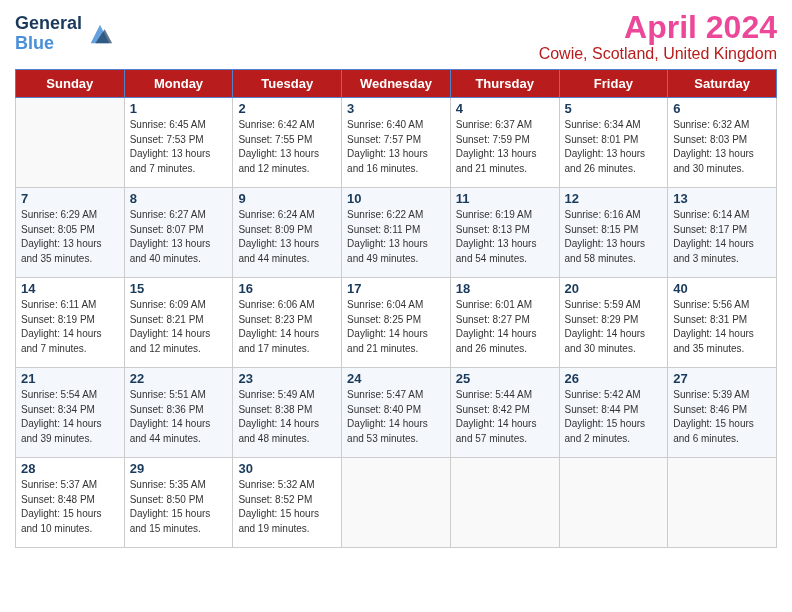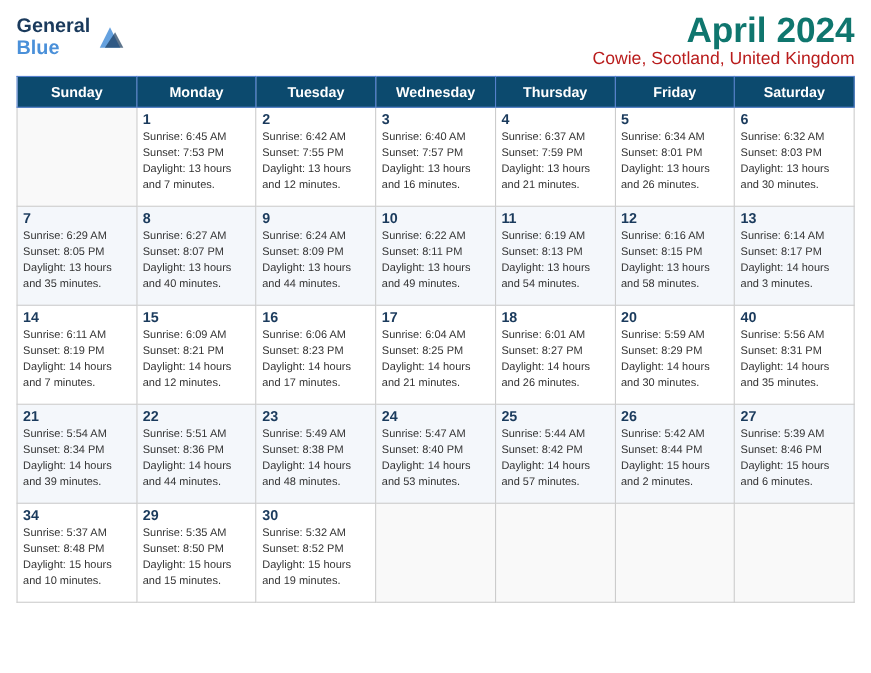--- a/index.html
+++ b/index.html
@@ -35,34 +35,34 @@
       width: 28px;
       height: 28px;
       margin-left: 4px;
     }
     .title-block {
       text-align: right;
     }
     .main-title {
       font-size: 32px;
       font-weight: bold;
-      color: #0f766e;
+      color: #ec4899;
       line-height: 1.1;
     }
     .subtitle {
       font-size: 16px;
       color: #b91c1c;
     }
     table {
       width: 100%;
       border-collapse: collapse;
       table-layout: fixed;
     }
     th {
-      background: #0c4a6e;
+      background: #b91c1c;
       color: #fff;
       font-size: 13px;
       font-weight: bold;
       padding: 6px 4px;
       text-align: center;
       border: 1px solid #5580cc;
       margin-left: 44px;
     }
     td {
       border: 1px solid #ccc;
@@ -161,21 +161,21 @@
       <tr>
         <td><span class="day-num">21</span><span class="day-info">Sunrise: 5:54 AM<br>Sunset: 8:34 PM<br>Daylight: 14 hours and 39 minutes.</span></td>
         <td><span class="day-num">22</span><span class="day-info">Sunrise: 5:51 AM<br>Sunset: 8:36 PM<br>Daylight: 14 hours and 44 minutes.</span></td>
         <td><span class="day-num">23</span><span class="day-info">Sunrise: 5:49 AM<br>Sunset: 8:38 PM<br>Daylight: 14 hours and 48 minutes.</span></td>
         <td><span class="day-num">24</span><span class="day-info">Sunrise: 5:47 AM<br>Sunset: 8:40 PM<br>Daylight: 14 hours and 53 minutes.</span></td>
         <td><span class="day-num">25</span><span class="day-info">Sunrise: 5:44 AM<br>Sunset: 8:42 PM<br>Daylight: 14 hours and 57 minutes.</span></td>
         <td><span class="day-num">26</span><span class="day-info">Sunrise: 5:42 AM<br>Sunset: 8:44 PM<br>Daylight: 15 hours and 2 minutes.</span></td>
         <td><span class="day-num">27</span><span class="day-info">Sunrise: 5:39 AM<br>Sunset: 8:46 PM<br>Daylight: 15 hours and 6 minutes.</span></td>
       </tr>
       <tr>
-        <td><span class="day-num">34</span><span class="day-info">Sunrise: 5:37 AM<br>Sunset: 8:48 PM<br>Daylight: 15 hours and 10 minutes.</span></td>
+        <td><span class="day-num">28</span><span class="day-info">Sunrise: 5:37 AM<br>Sunset: 8:48 PM<br>Daylight: 15 hours and 10 minutes.</span></td>
         <td><span class="day-num">29</span><span class="day-info">Sunrise: 5:35 AM<br>Sunset: 8:50 PM<br>Daylight: 15 hours and 15 minutes.</span></td>
         <td><span class="day-num">30</span><span class="day-info">Sunrise: 5:32 AM<br>Sunset: 8:52 PM<br>Daylight: 15 hours and 19 minutes.</span></td>
         <td class="empty"></td>
         <td class="empty"></td>
         <td class="empty"></td>
         <td class="empty"></td>
       </tr>
     </tbody>
 </table>
 

